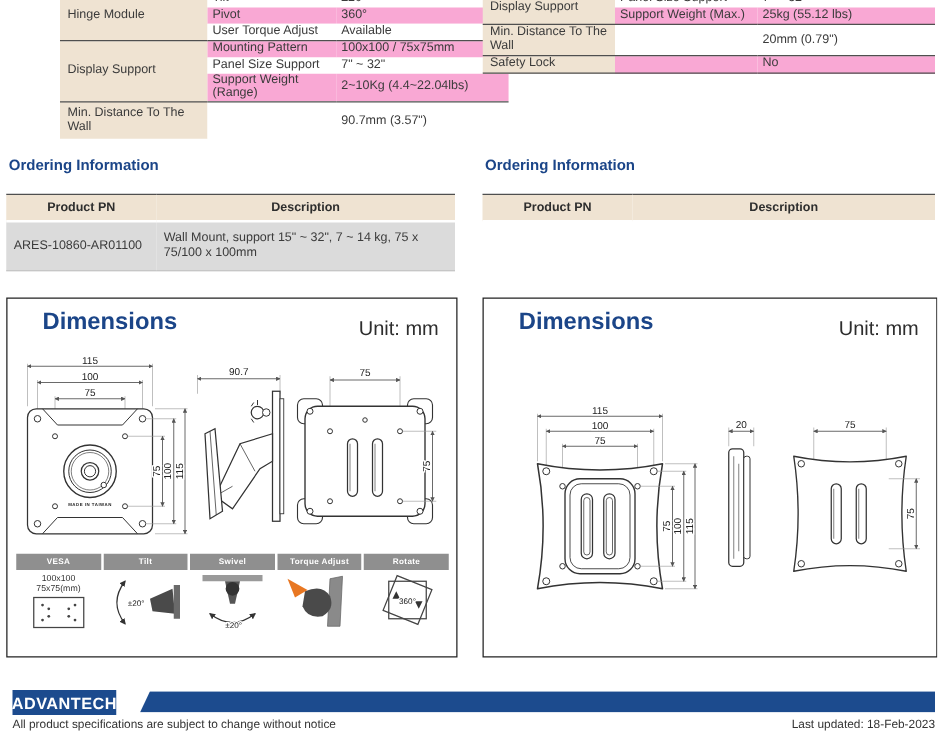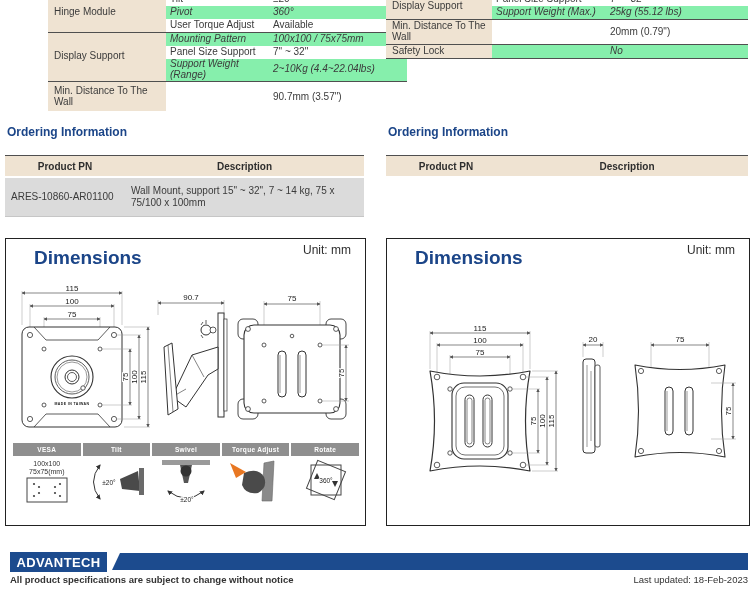--- a/index.html
+++ b/index.html
@@ -5,55 +5,55 @@
   html,body{margin:0;padding:0;background:#fff;}
   body{font-family:"Liberation Sans",sans-serif;color:#3b3b3b;}
   #page{position:relative;width:750px;height:591px;background:#fff;overflow:hidden;}
 
   
   .spec-clip{position:absolute;overflow:hidden;}
   .spec{border-collapse:collapse;width:100%;font-size:10px;table-layout:fixed;}
   .spec td{padding:0 4px;height:13px;line-height:1.08;vertical-align:middle;}
   .spec td.cat{background:#efe3d2;color:#3b3b3b;padding-left:6px;}
   .spec tr.w td.a,.spec tr.w td.v{background:#ffffff;}
-  .spec tr.g td.a,.spec tr.g td.v{background:#86efac;font-style:italic;}
+  .spec tr.g td.a,.spec tr.g td.v{background:#f9a8d4;}
   .spec tr.bt td{border-top:1.5px solid #4f4f4f;}
   .spec tr.bb td{border-bottom:1.5px solid #4f4f4f;}
   .spec td.tall{height:31px;}
   .spec td.tall2{height:24px;}
 
   
   .oi-title{position:absolute;font-size:12px;font-weight:800;color:#1b4588;letter-spacing:0;}
   .oi-table{position:absolute;border-collapse:collapse;table-layout:fixed;font-size:10px;}
   .oi-table th{background:#efe3d2;text-align:center;font-weight:bold;color:#2e2e2e;height:20px;padding:0 6px;border-top:1.5px solid #4f4f4f;border-bottom:2px solid #fff;}
   .oi-table td{background:#dbdbdb;height:34px;padding:2px 6px;vertical-align:middle;line-height:1.25;border-bottom:1px solid #c6c6c6;}
 
   
   .dim-box{position:absolute;border:1.2px solid #222;background:#fff;}
   .dim-title{position:absolute;left:28px;top:8px;font-size:19px;font-weight:800;color:#1b4588;}
-  .dim-unit{position:absolute;right:14px;top:4px;font-size:12px;color:#2e2e2e;}
+  .dim-unit{position:absolute;right:14px;top:16px;font-size:16px;color:#2e2e2e;}
   .drawing{position:absolute;}
   svg{display:block;}
   svg text{font-family:"Liberation Sans",sans-serif;fill:#222;paint-order:stroke;stroke:#fff;stroke-width:2px;}
   .dt{font-size:8px;text-anchor:middle;}
   .tiny{font-size:3.5px;font-weight:bold;letter-spacing:.4px;text-anchor:middle;stroke-width:0;}
   .ol{stroke:#333;fill:#fff;}
   .dl{stroke:#555;stroke-width:.7;fill:none;}
   .xl{stroke:#999;stroke-width:.5;fill:none;}
 
   
   .feat{position:absolute;left:7px;top:204px;width:346px;display:grid;grid-template-columns:repeat(5,1fr);column-gap:2px;}
   .feat-col{display:flex;flex-direction:column;}
   .feat-h{height:13px;background:#8f8f8f;color:#fff;font-size:6.5px;font-weight:bold;display:flex;align-items:center;justify-content:center;letter-spacing:.3px;}
   .feat-b{height:52px;display:flex;flex-direction:column;align-items:center;justify-content:center;background:#fff;}
   .vesa-txt{font-size:7px;line-height:1.1;text-align:center;color:#333;}
   .icon-label{font-size:6.5px;}
 
   
-  .logo-box{position:absolute;left:10px;top:552px;width:97px;height:20px;background:#1c4b8e;display:flex;align-items:center;justify-content:center;}
+  .logo-box{position:absolute;left:10px;top:552px;width:83px;height:20px;background:#1c4b8e;display:flex;align-items:center;justify-content:center;}
   .logo-text{color:#fff;font-size:13px;font-weight:800;letter-spacing:.4px;}
   .brand-bar{position:absolute;left:112px;top:553px;width:636px;height:17px;background:#1c4b8e;clip-path:polygon(8px 0,100% 0,100% 100%,0 100%);}
   .foot-note{position:absolute;top:574px;font-size:9.5px;color:#333;}
 </style>
 </head>
 <body>
 
 <div id="page">
 
   <div class="spec-clip" style="left:5px;top:0;width:359px;height:111px;padding-left:43px;">
@@ -441,16 +441,16 @@
         <line class="xl" x1="88" y1="108" x2="113" y2="108"></line>
       <line class="dl" x1="110" y1="52" x2="110" y2="108" marker-start="url(#a6)" marker-end="url(#a6)"></line>
       <text class="dt" transform="rotate(-90 108 80)" x="108" y="80">75</text>
     </svg>
   </div>
 
   <div class="logo-box">
     <span class="logo-text">ADVANTECH</span>
   </div>
   <div class="brand-bar"></div>
-  <div class="foot-note" style="left:10px;font-weight:bold;">All product specifications are subject to change without notice</div>
+  <div class="foot-note" style="left:10px;">All product specifications are subject to change without notice</div>
   <div class="foot-note" style="right:2px;">Last updated: 18-Feb-2023</div>
 
 </div>
 
 </body></html>

